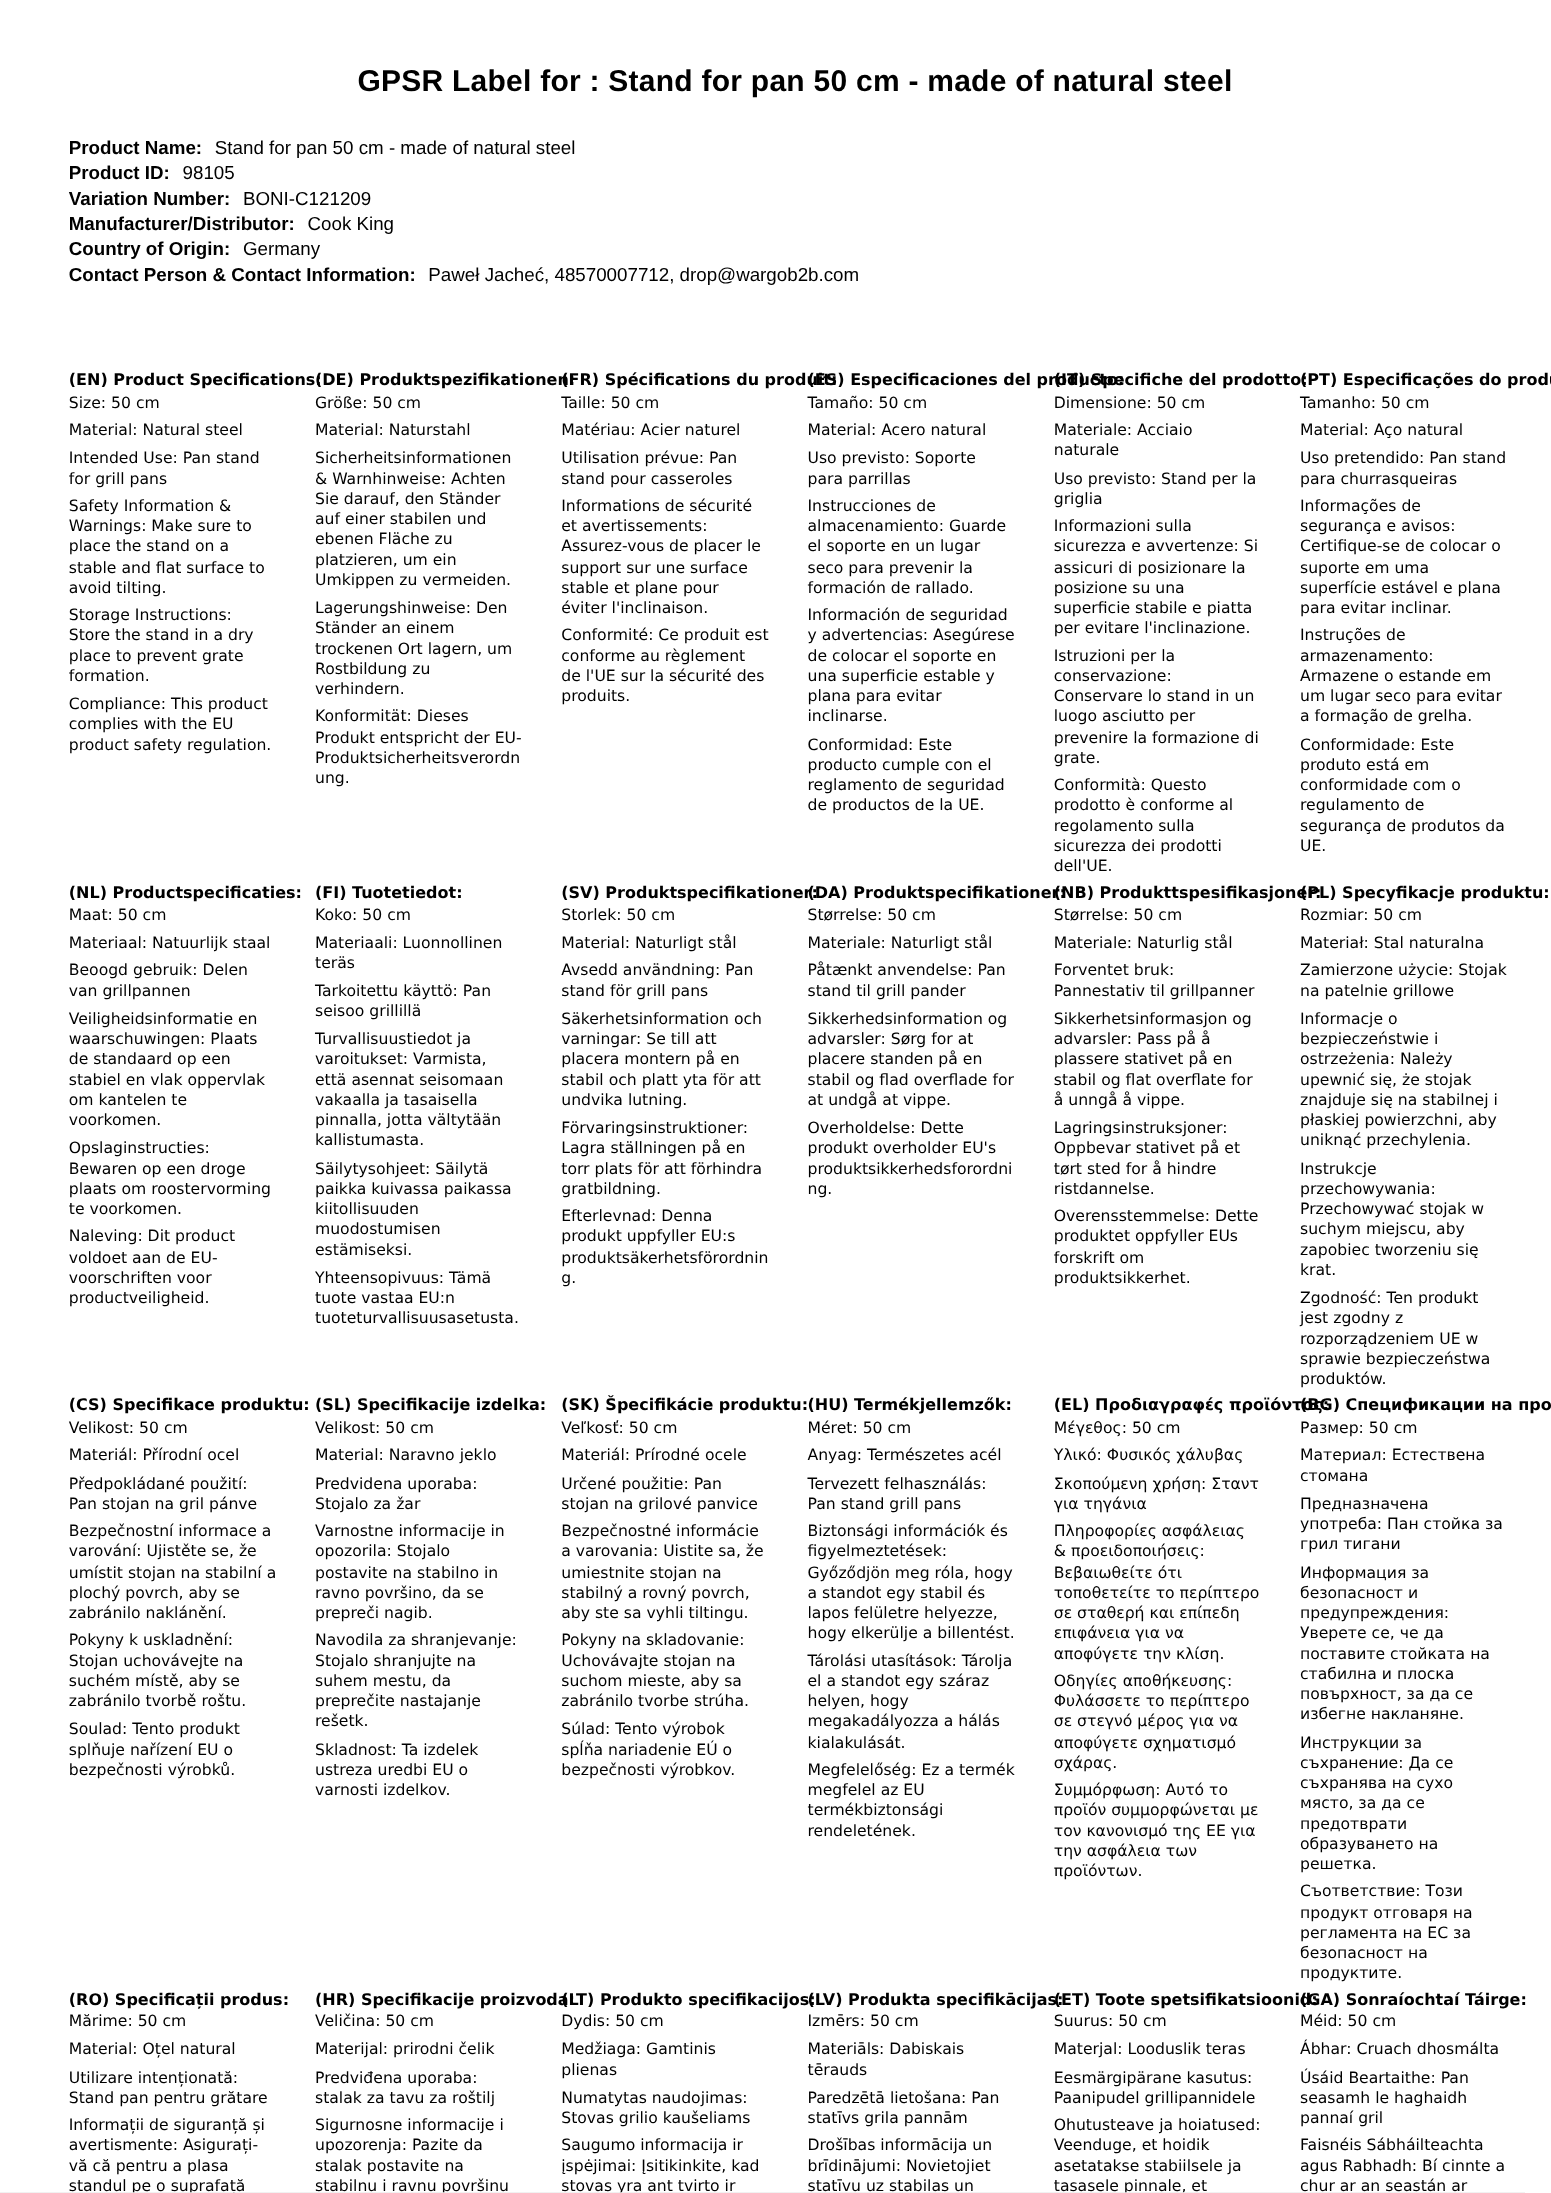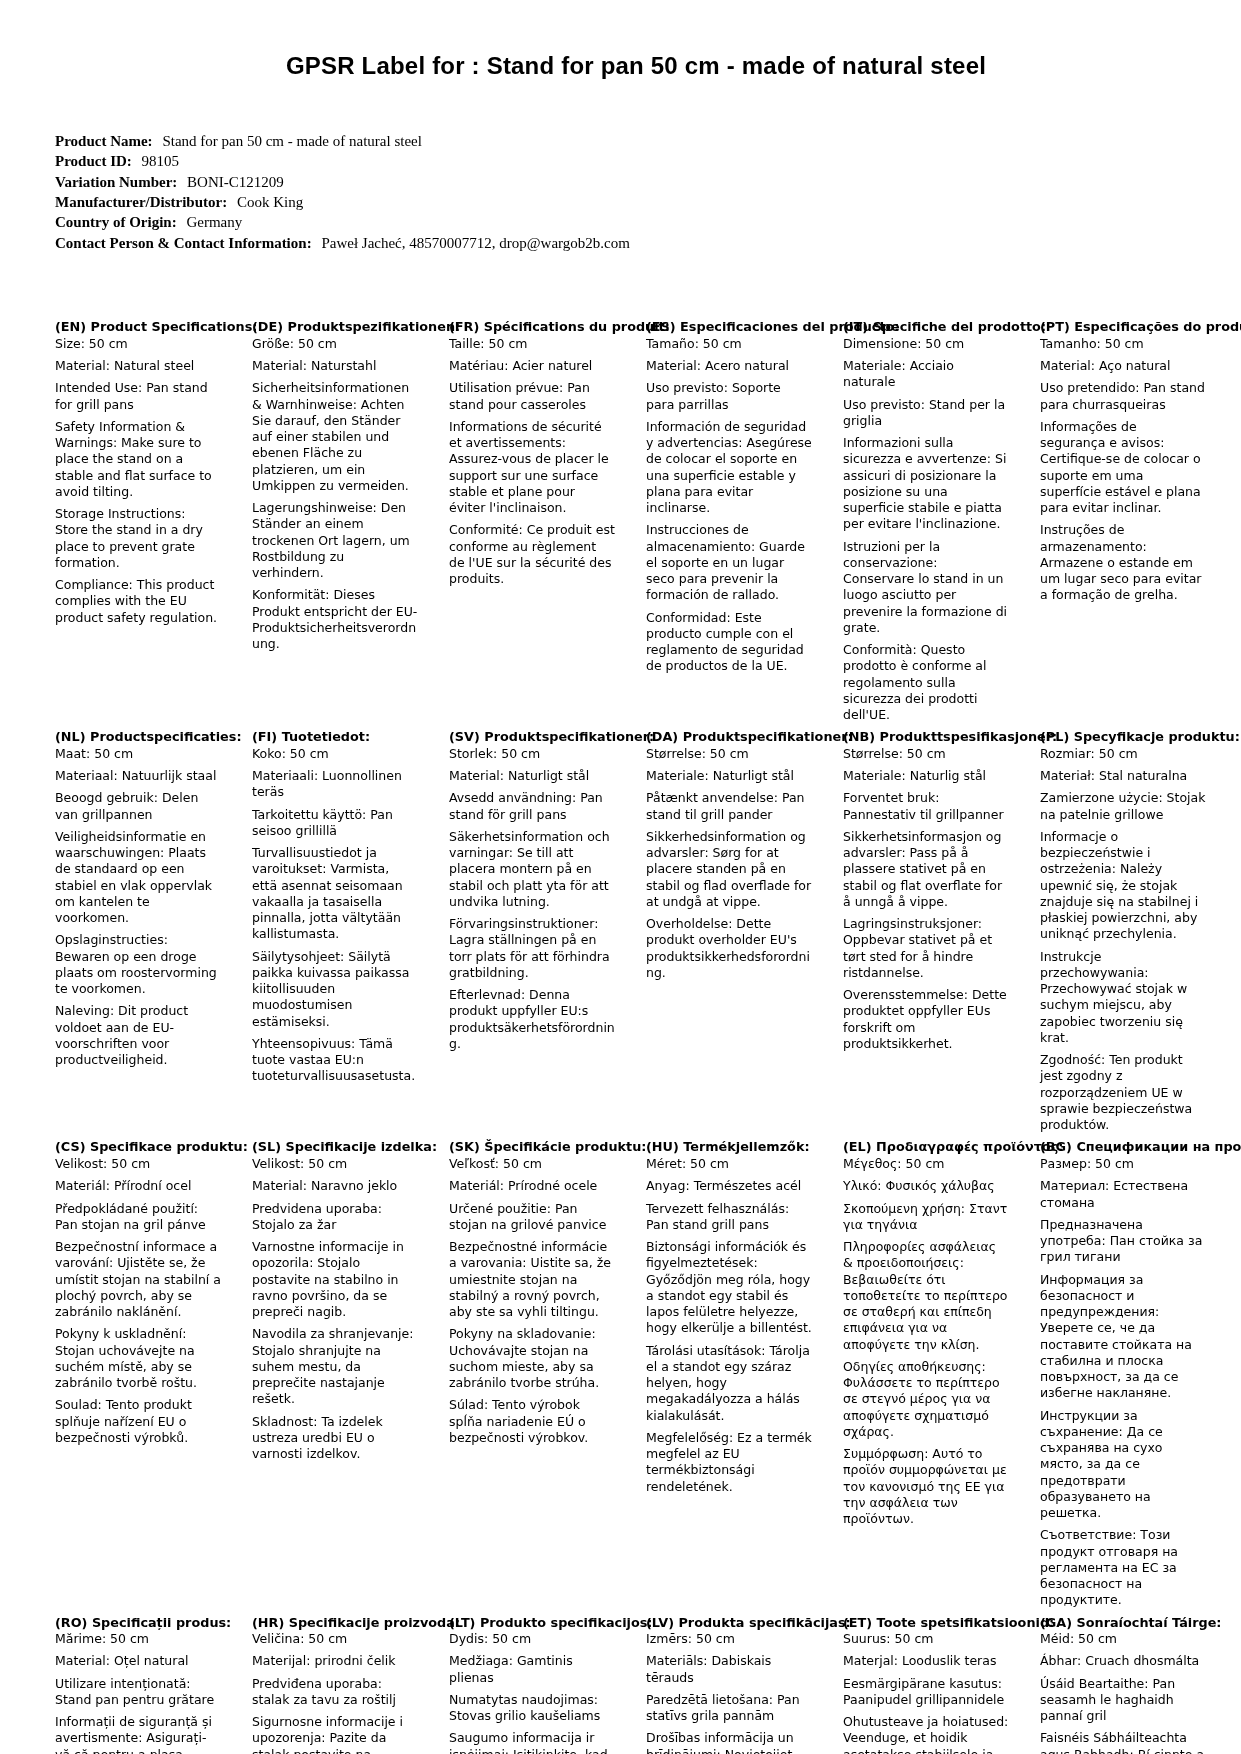--- a/index.html
+++ b/index.html
@@ -5,21 +5,21 @@
   html,body{margin:0;padding:0;background:#e8e8e8;}
   .page{
     width:1241px;height:1754px;background:#ffffff;color:#000;
     box-sizing:border-box;padding:52px 24px 0 55px;overflow:hidden;
     font-family:"DejaVu Sans",sans-serif;position:relative;margin:0 auto;
   }
   .title{
     font-family:"Liberation Sans",sans-serif;font-weight:bold;font-size:24px;
     text-align:center;margin:0;line-height:1.2;letter-spacing:0.2px;
   }
-  .info{margin-top:50px;font-family:Liberation Serif, serif;font-size:15px;line-height:1.36;}
+  .info{margin-top:28px;font-family:Liberation Sans, sans-serif;font-size:15px;line-height:1.36;}
   .info-row{white-space:nowrap;}
   .info-label{font-weight:bold;}
   .info-value{font-weight:normal;margin-left:6px;}
   .grid{
     margin-top:66px;display:grid;grid-template-columns:repeat(6,166px);
     column-gap:31px;grid-auto-rows:minmax(313px,auto);align-items:start;
   }
   .spec{font-size:12.5px;line-height:1.3;overflow-wrap:break-word;}
   .spec-h{font-size:12.8px;font-weight:bold;margin:0;white-space:nowrap;overflow:visible;}
   .spec-body p{margin:0 0 6px 0;}
@@ -99,22 +99,22 @@
           <p>Conformité: Ce produit est conforme au règlement de l'UE sur la sécurité des produits.</p>
         </div>
       </section>
 
       <section class="spec">
         <h3 class="spec-h">(ES) Especificaciones del producto:</h3>
         <div class="spec-body">
           <p>Tamaño: 50 cm</p>
           <p>Material: Acero natural</p>
           <p>Uso previsto: Soporte para parrillas</p>
+          <p>Instrucciones de almacenamiento: Guarde el soporte en un lugar seco para prevenir la formación de rallado.</p>
           <p>Información de seguridad y advertencias: Asegúrese de colocar el soporte en una superficie estable y plana para evitar inclinarse.</p>
-          <p>Instrucciones de almacenamiento: Guarde el soporte en un lugar seco para prevenir la formación de rallado.</p>
           <p>Conformidad: Este producto cumple con el reglamento de seguridad de productos de la UE.</p>
         </div>
       </section>
 
       <section class="spec">
         <h3 class="spec-h">(IT) Specifiche del prodotto:</h3>
         <div class="spec-body">
           <p>Dimensione: 50 cm</p>
           <p>Materiale: Acciaio naturale</p>
           <p>Uso previsto: Stand per la griglia</p>
@@ -125,20 +125,21 @@
       </section>
 
       <section class="spec">
         <h3 class="spec-h">(PT) Especificações do produto:</h3>
         <div class="spec-body">
           <p>Tamanho: 50 cm</p>
           <p>Material: Aço natural</p>
           <p>Uso pretendido: Pan stand para churrasqueiras</p>
           <p>Informações de segurança e avisos: Certifique-se de colocar o suporte em uma superfície estável e plana para evitar inclinar.</p>
           <p>Instruções de armazenamento: Armazene o estande em um lugar seco para evitar a formação de grelha.</p>
+          <p>Conformidade: Este produto está em conformidade com o regulamento de segurança de produtos da UE.</p>
         </div>
       </section>
 
       <section class="spec">
         <h3 class="spec-h">(NL) Productspecificaties:</h3>
         <div class="spec-body">
           <p>Maat: 50 cm</p>
           <p>Materiaal: Natuurlijk staal</p>
           <p>Beoogd gebruik: Delen van grillpannen</p>
           <p>Veiligheidsinformatie en waarschuwingen: Plaats de standaard op een stabiel en vlak oppervlak om kantelen te voorkomen.</p>

